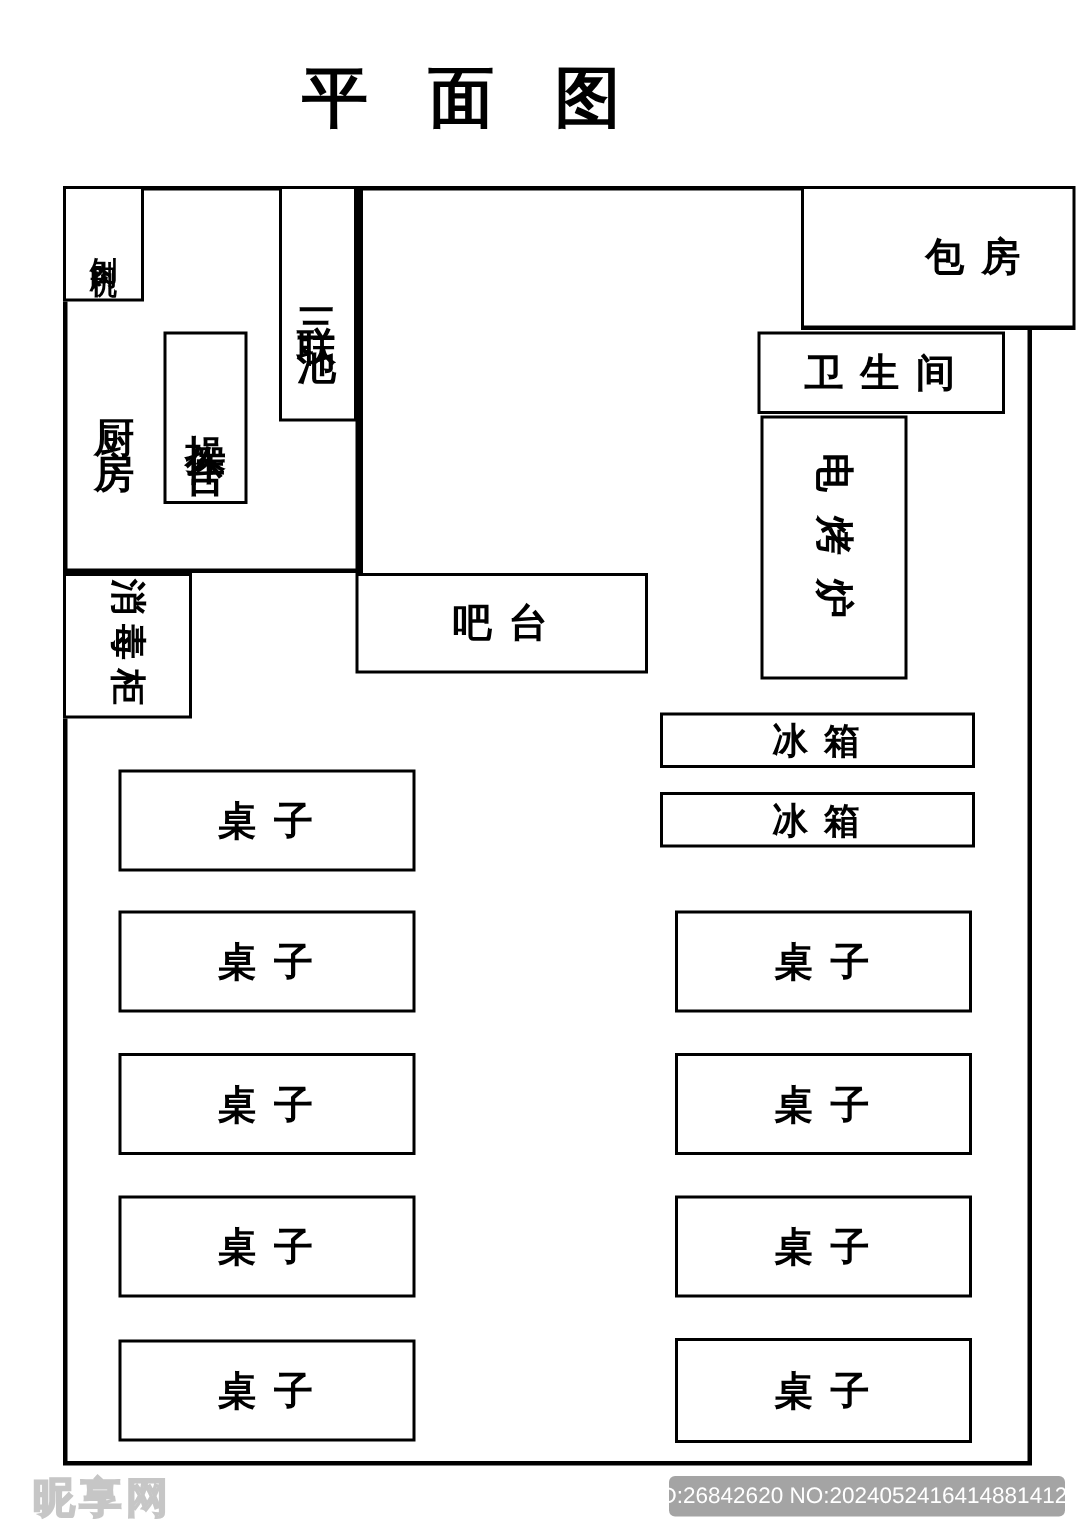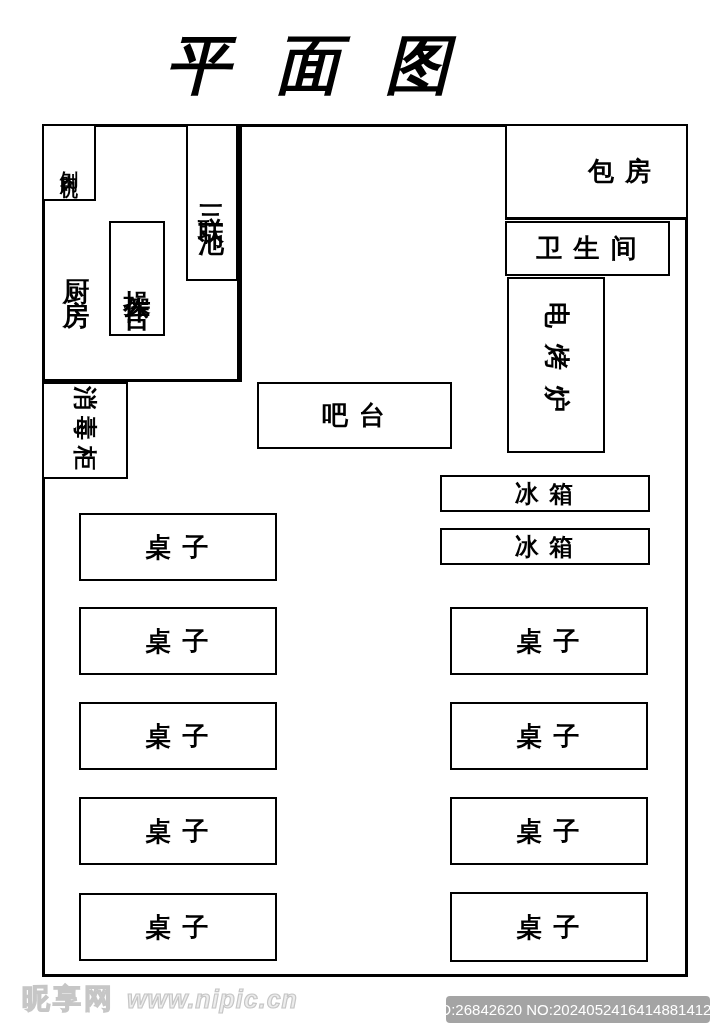--- a/index.html
+++ b/index.html
@@ -6,22 +6,22 @@
   body{
     width:724px;height:1024px;position:relative;background:#ffffff;
     font-family:"Liberation Sans","DejaVu Sans",sans-serif;
     color:#000;overflow:hidden;
   }
   .abs{position:absolute;box-sizing:border-box;}
   
   #title{
     left:0;top:30px;width:615px;height:70px;
     display:flex;align-items:center;justify-content:center;
-    font-size:64px;font-weight:900;letter-spacing:14px;
-    text-indent:14px;white-space:nowrap;font-style:italic;
+    font-size:44px;font-weight:900;letter-spacing:14px;
+    text-indent:14px;white-space:nowrap;
   }
   
   #plan-border{
     left:42px;top:124px;width:646px;height:853px;
     border:3px solid #000;background:transparent;
   }
   
   .box{
     border:2px solid #000;background:#fff;
     display:flex;align-items:center;justify-content:center;
@@ -40,58 +40,58 @@
 
   
   #meat-slicer{left:42px;top:124px;width:54px;height:77px;font-size:18px;letter-spacing:4px;}
   #triple-sink{left:186px;top:124px;width:52px;height:157px;font-size:26px;letter-spacing:12px;}
   #kitchen-wall-v{left:237px;top:124px;width:5px;height:258px;background:#000;}
   #kitchen-wall-h{left:42px;top:379px;width:200px;height:3px;background:#000;}
   #kitchen-label{left:56px;top:236px;width:40px;height:84px;font-size:27px;letter-spacing:20px;}
   #prep-counter{left:109px;top:221px;width:56px;height:115px;font-size:27px;letter-spacing:7px;}
 
   
-  #private-room{left:505px;top:124px;width:183px;height:96px;border-bottom-width:3px;padding-left:48px;}
+  #private-room{left:534px;top:124px;width:183px;height:96px;border-bottom-width:3px;padding-left:48px;}
   #restroom{left:505px;top:221px;width:165px;height:55px;}
   #electric-oven{left:507px;top:277px;width:98px;height:176px;font-size:26px;letter-spacing:16px;}
 
   
   #disinfection-cabinet{left:42px;top:382px;width:86px;height:97px;font-size:24px;letter-spacing:6px;}
-  #bar-counter{left:237px;top:382px;width:195px;height:67px;margin-left:20px;}
+  #bar-counter{left:237px;top:382px;width:195px;height:67px;}
 
   
   #fridge-1{left:440px;top:475px;width:210px;height:37px;font-size:24px;}
   #fridge-2{left:440px;top:528px;width:210px;height:37px;font-size:24px;}
 
   
   .table-box{width:198px;height:68px;margin-top:17px;}
   #table-l1{left:79px;top:496px;}
   #table-l2{left:79px;top:590px;}
   #table-l3{left:79px;top:685px;}
   #table-l4{left:79px;top:780px;}
   #table-l5{left:79px;top:876px;}
   #table-r1{left:450px;top:590px;}
   #table-r2{left:450px;top:685px;}
   #table-r3{left:450px;top:780px;}
   #table-r4{left:450px;top:875px;height:70px;}
 
   
   #footer{left:0;top:978px;width:724px;height:46px;background:#fff;}
   #watermark{
-    left:22px;top:984px;height:30px;display:flex;align-items:center;gap:12px;
+    left:22px;top:984px;height:30px;display:flex;align-items:center;gap:0;
     color:#ededed;-webkit-text-stroke:1.2px #c6c6c6;
     font-weight:900;white-space:nowrap;
   }
   #watermark .logo{font-size:28px;letter-spacing:3px;}
   #watermark .url{font-size:25px;font-style:italic;letter-spacing:1px;}
   #id-badge{
     left:446px;top:984px;width:264px;height:27px;
     background:#a4a4a4;border-radius:4px;color:#fff;
     display:flex;align-items:center;justify-content:center;
-    font-size:15px;white-space:nowrap;margin-top:12px;
+    font-size:15px;white-space:nowrap;
   }
 </style>
 </head>
 <body>
 
 <div class="abs" id="title">平 面 图</div>
 
 <div class="abs" id="plan-border"></div>
 
 <div class="abs box v-up" id="meat-slicer">刨肉机</div>
@@ -118,15 +118,14 @@
 <div class="abs box table-box" id="table-l5">桌 子</div>
 
 <div class="abs box table-box" id="table-r1">桌 子</div>
 <div class="abs box table-box" id="table-r2">桌 子</div>
 <div class="abs box table-box" id="table-r3">桌 子</div>
 <div class="abs box table-box" id="table-r4">桌 子</div>
 
 <div class="abs" id="footer"></div>
 <div class="abs" id="watermark">
   <span class="logo">昵享网</span>
-  <span class="url">www.nipic.cn</span>
 </div>
 <div class="abs" id="id-badge">ID:26842620 NO:20240524164148814128</div>
 
 </body></html>

